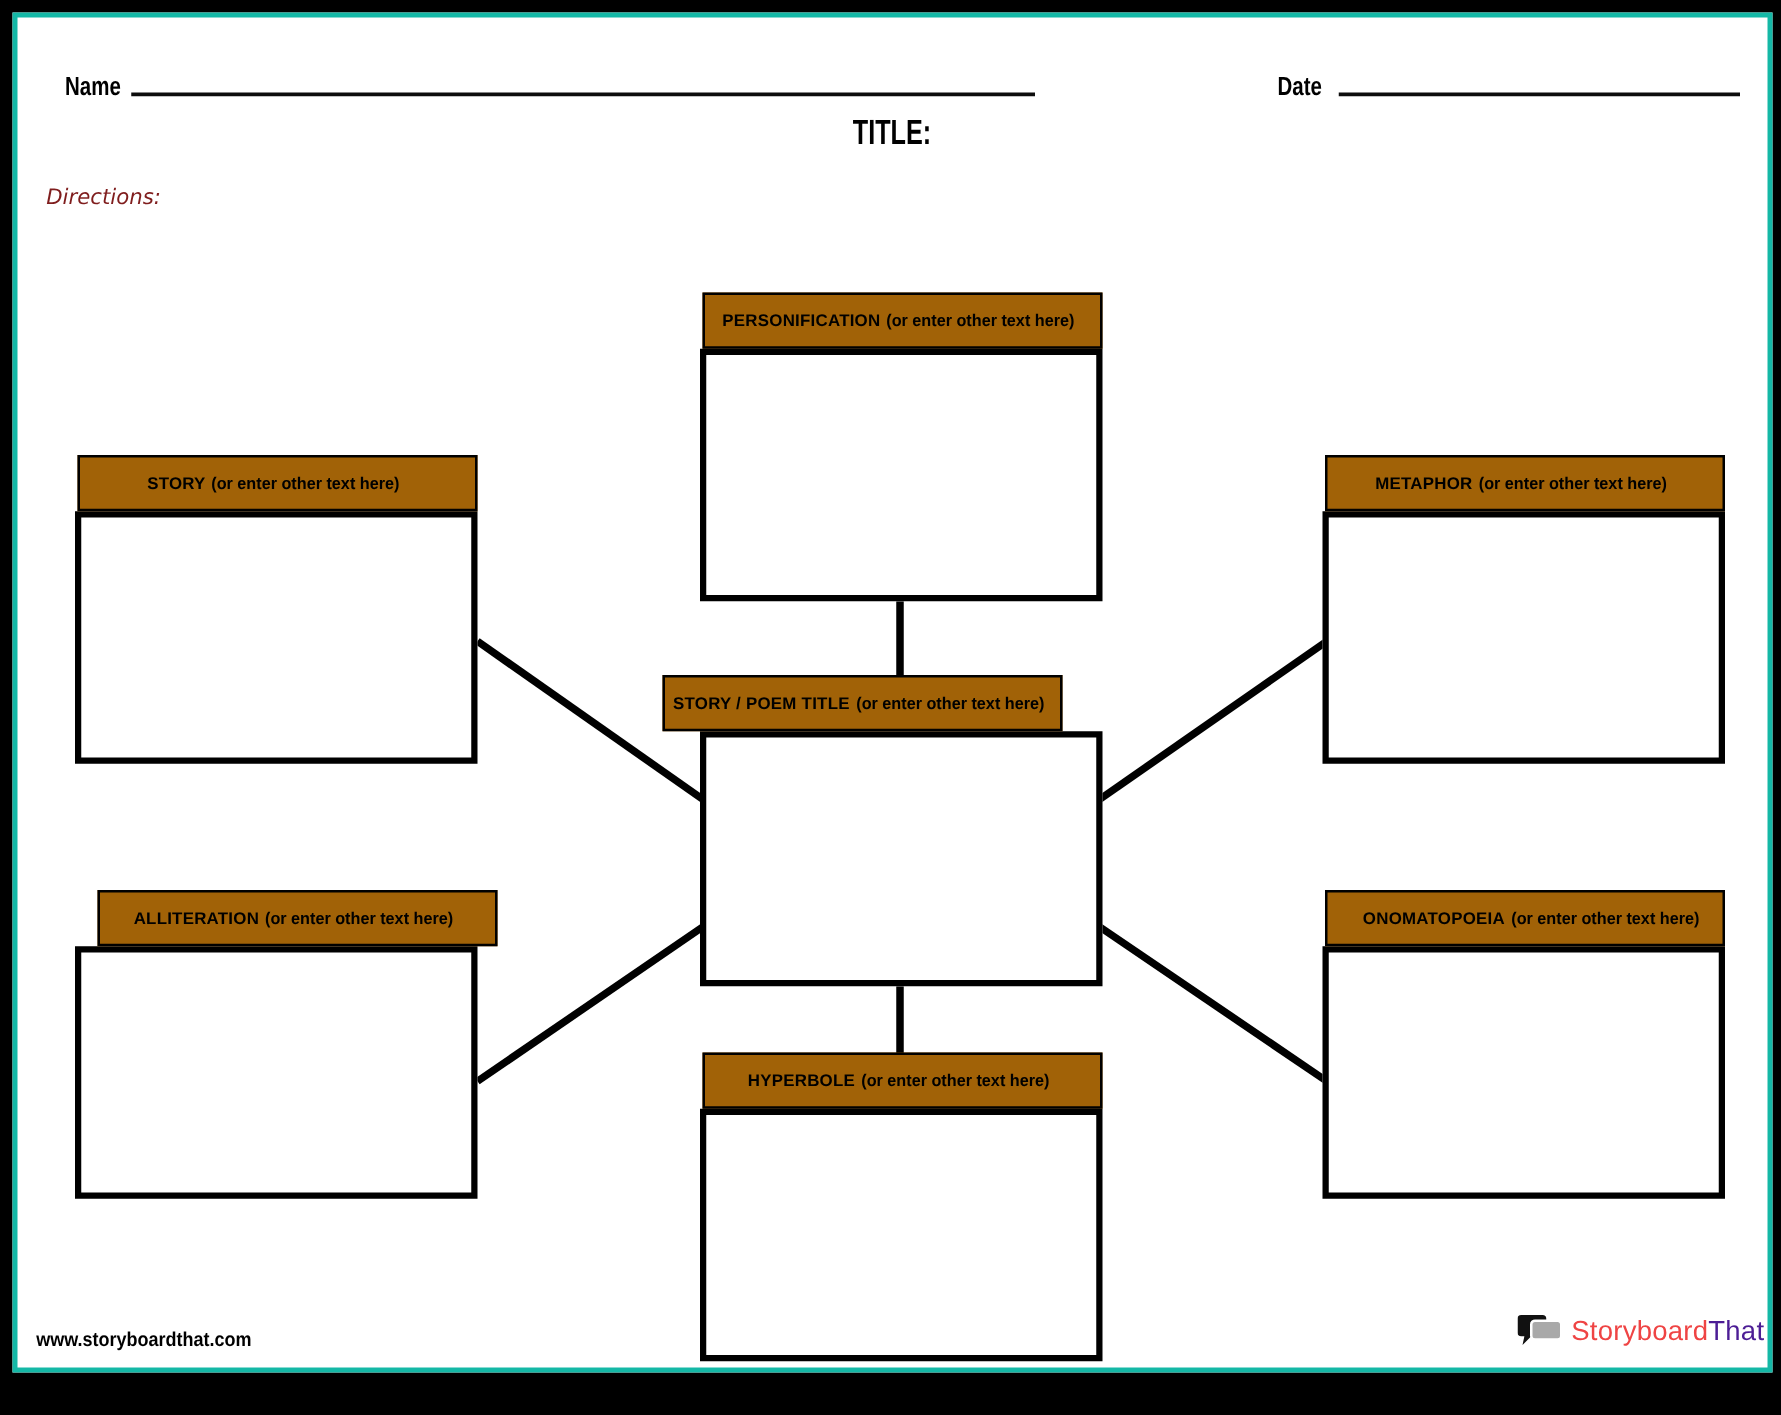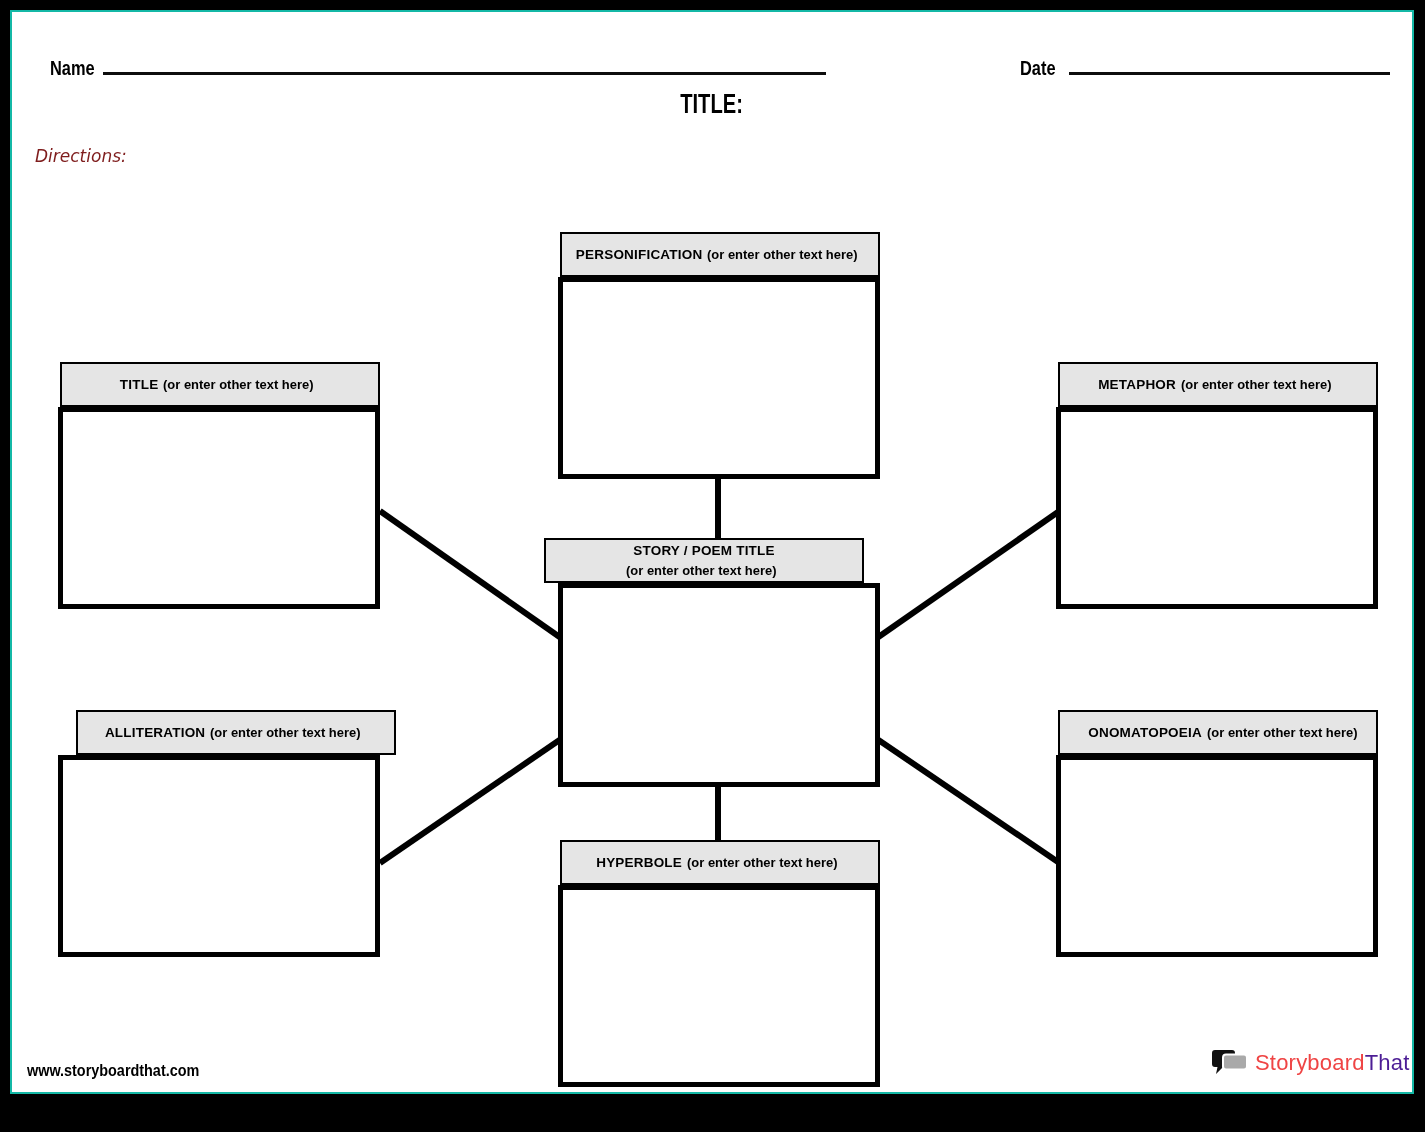--- a/index.html
+++ b/index.html
@@ -14,21 +14,21 @@
     font-family: "Liberation Sans", sans-serif;
     overflow: hidden;
   }
   .page {
     position: absolute;
     left: 10px;
     top: 10px;
     width: 1400px;
     height: 1080px;
     background: #ffffff;
-    border: 2px solid #14b8a6;
+    border: 4px solid #14b8a6;
     box-sizing: content-box;
   }
   .page * { box-sizing: border-box; }
 
   
   .field-label {
     position: absolute;
     font-weight: 700;
     font-size: 21px;
     color: #000;
@@ -81,21 +81,21 @@
     stroke: #000000;
     stroke-width: 6;
   }
 
   
   .node-header {
     position: absolute;
     width: 320px;
     height: 45px;
     border: 2px solid #000000;
-    background: #e5e5e5;
+    background: #a16207;
     display: flex;
     align-items: center;
     justify-content: center;
     gap: 5px;
     white-space: nowrap;
     font-size: 13.5px;
     color: #000;
     z-index: 2;
   }
   .node-header .cat { font-weight: 700; letter-spacing: 0.2px; }
@@ -163,32 +163,32 @@
     <line x1="1046" y1="850" x2="865" y2="727"></line>
   </svg>
 
   <div class="node-header" style="left:548px; top:220px;">
     <span class="cat">PERSONIFICATION</span>
     <span class="hint">(or enter other text here)</span>
   </div>
   <div class="node-body" style="left:546px; top:265px;"></div>
 
   <div class="node-header" style="left:48px; top:350px;">
-    <span class="cat">TITLE</span>
+    <span class="cat">STORY</span>
     <span class="hint">(or enter other text here)</span>
   </div>
   <div class="node-body" style="left:46px; top:395px;"></div>
 
   <div class="node-header" style="left:1046px; top:350px;">
     <span class="cat">METAPHOR</span>
     <span class="hint">(or enter other text here)</span>
   </div>
   <div class="node-body" style="left:1044px; top:395px;"></div>
 
-  <div class="node-header" style="left:532px; top:526px;flex-direction:column;">
+  <div class="node-header" style="left:516px; top:526px;">
     <span class="cat">STORY / POEM TITLE</span>
     <span class="hint">(or enter other text here)</span>
   </div>
   <div class="node-body" style="left:546px; top:571px; height:204px;"></div>
 
   <div class="node-header" style="left:64px; top:698px;">
     <span class="cat">ALLITERATION</span>
     <span class="hint">(or enter other text here)</span>
   </div>
   <div class="node-body" style="left:46px; top:743px;"></div>

